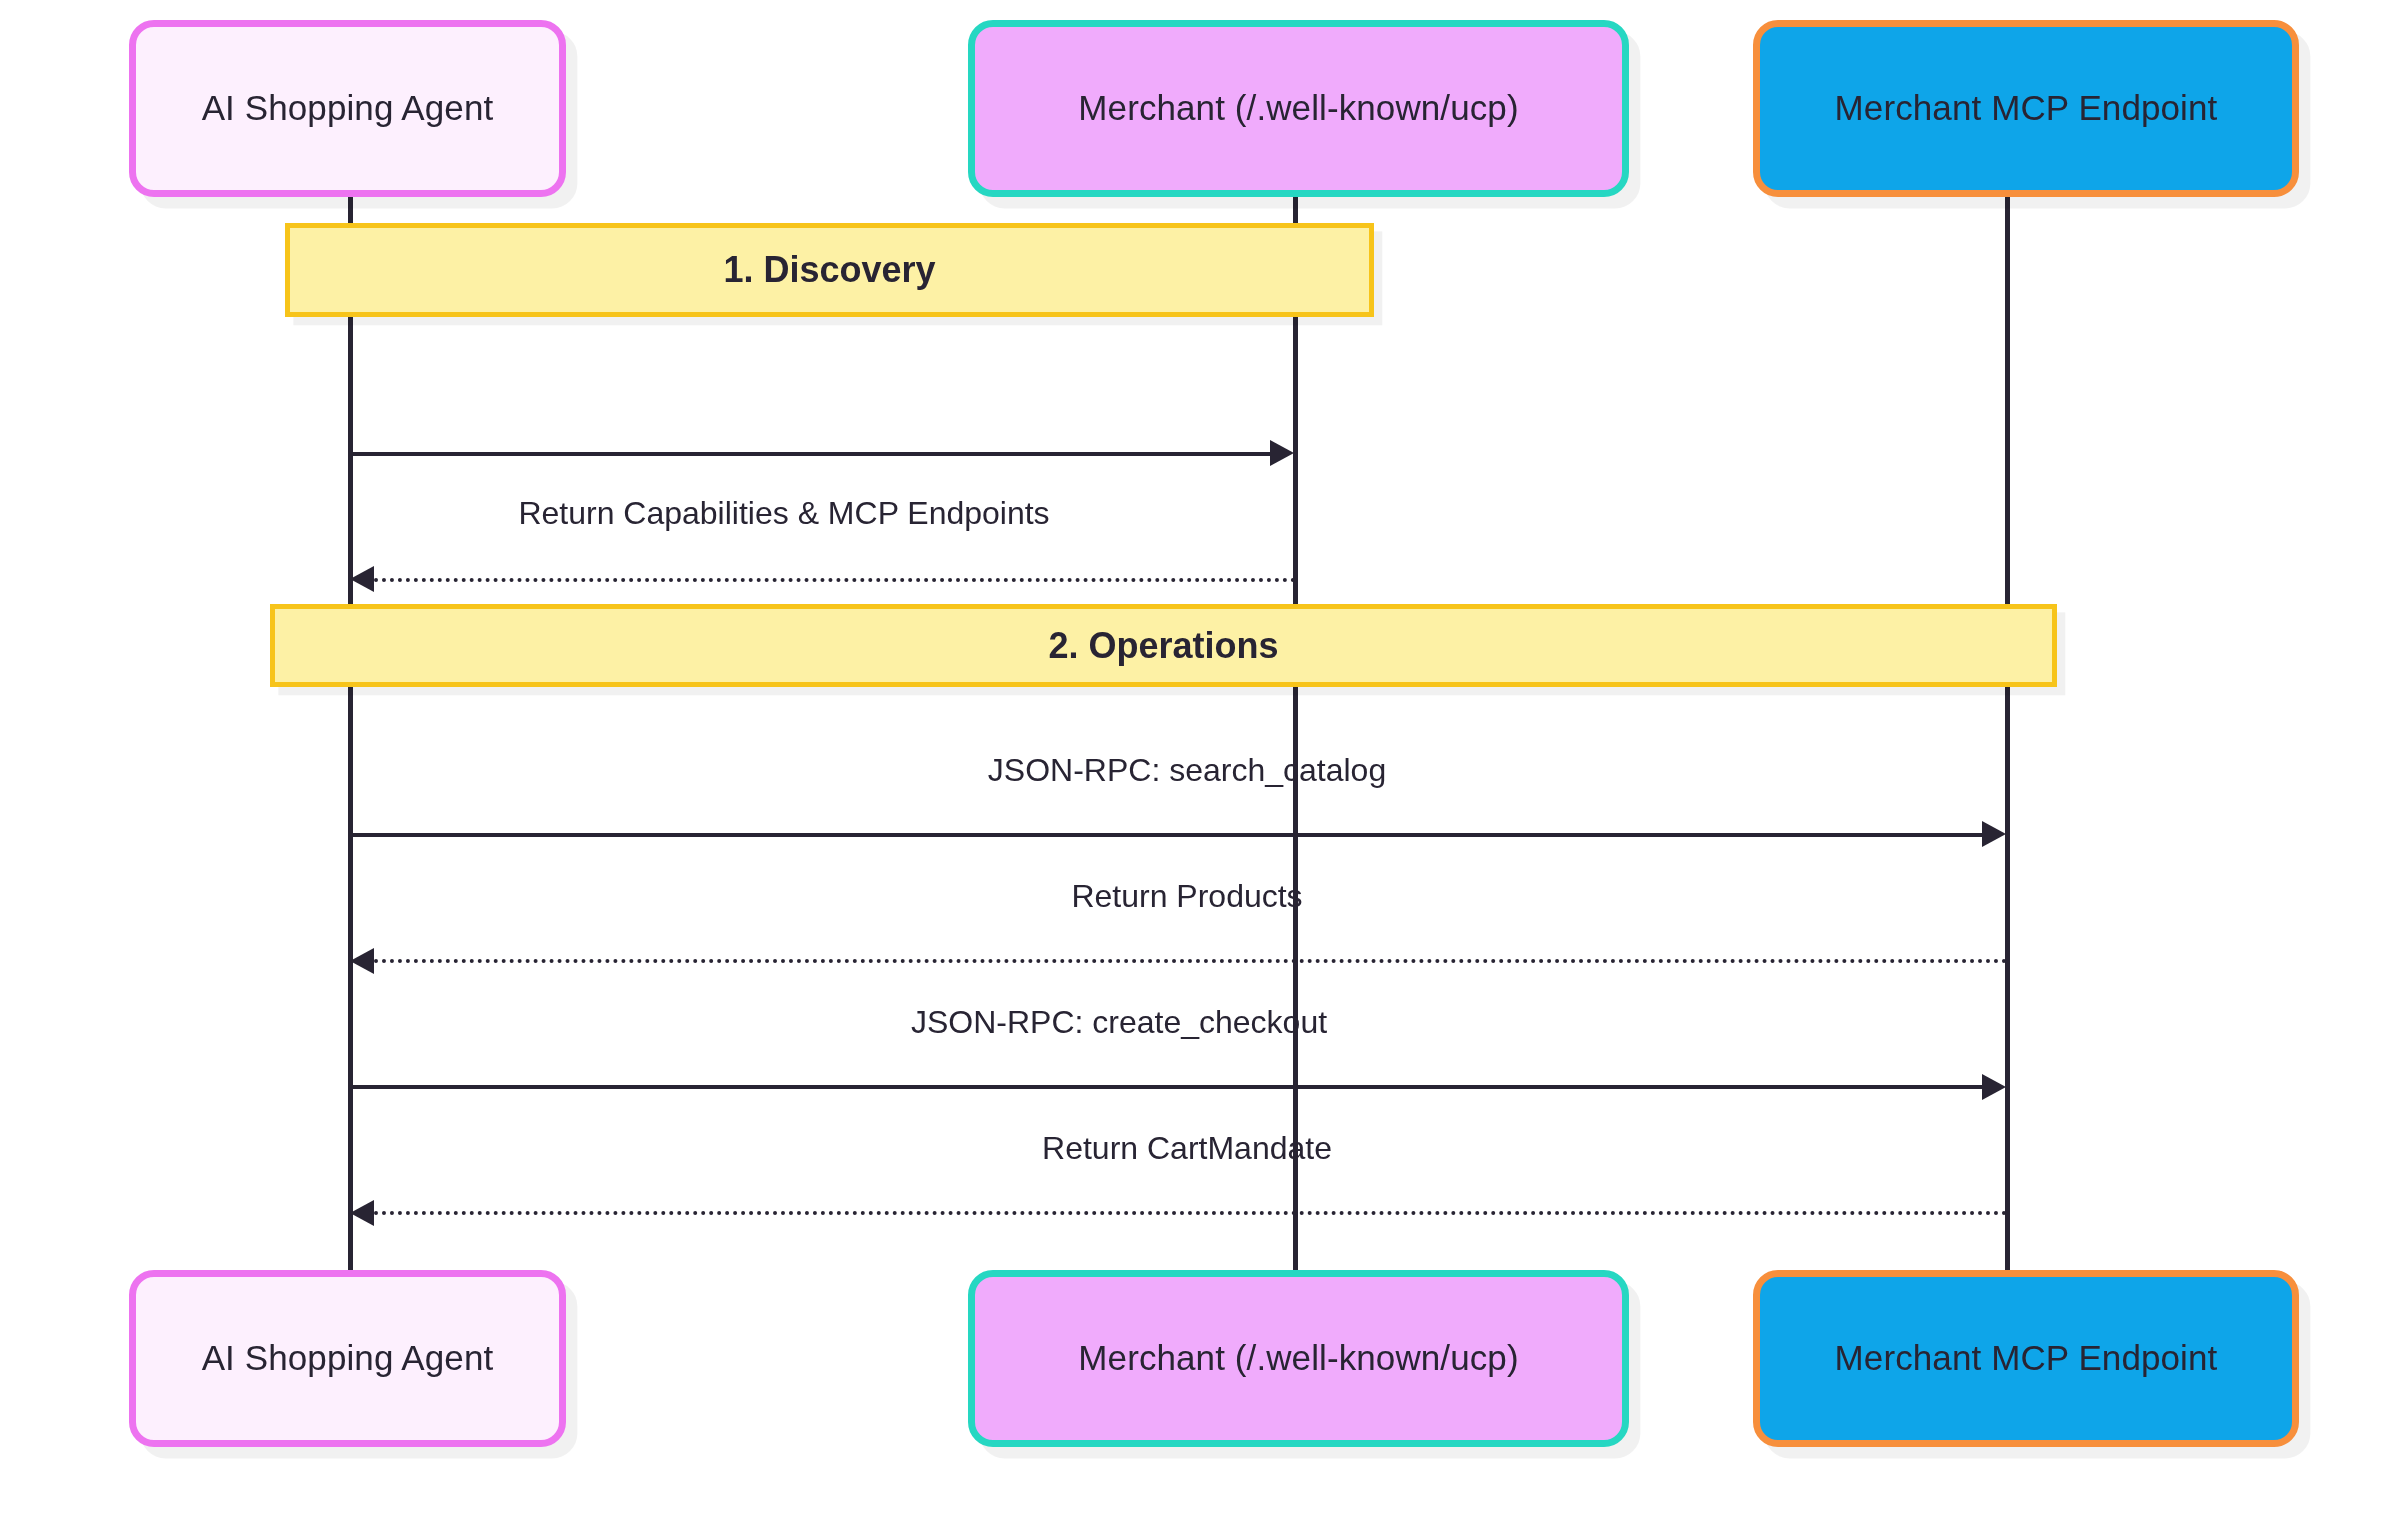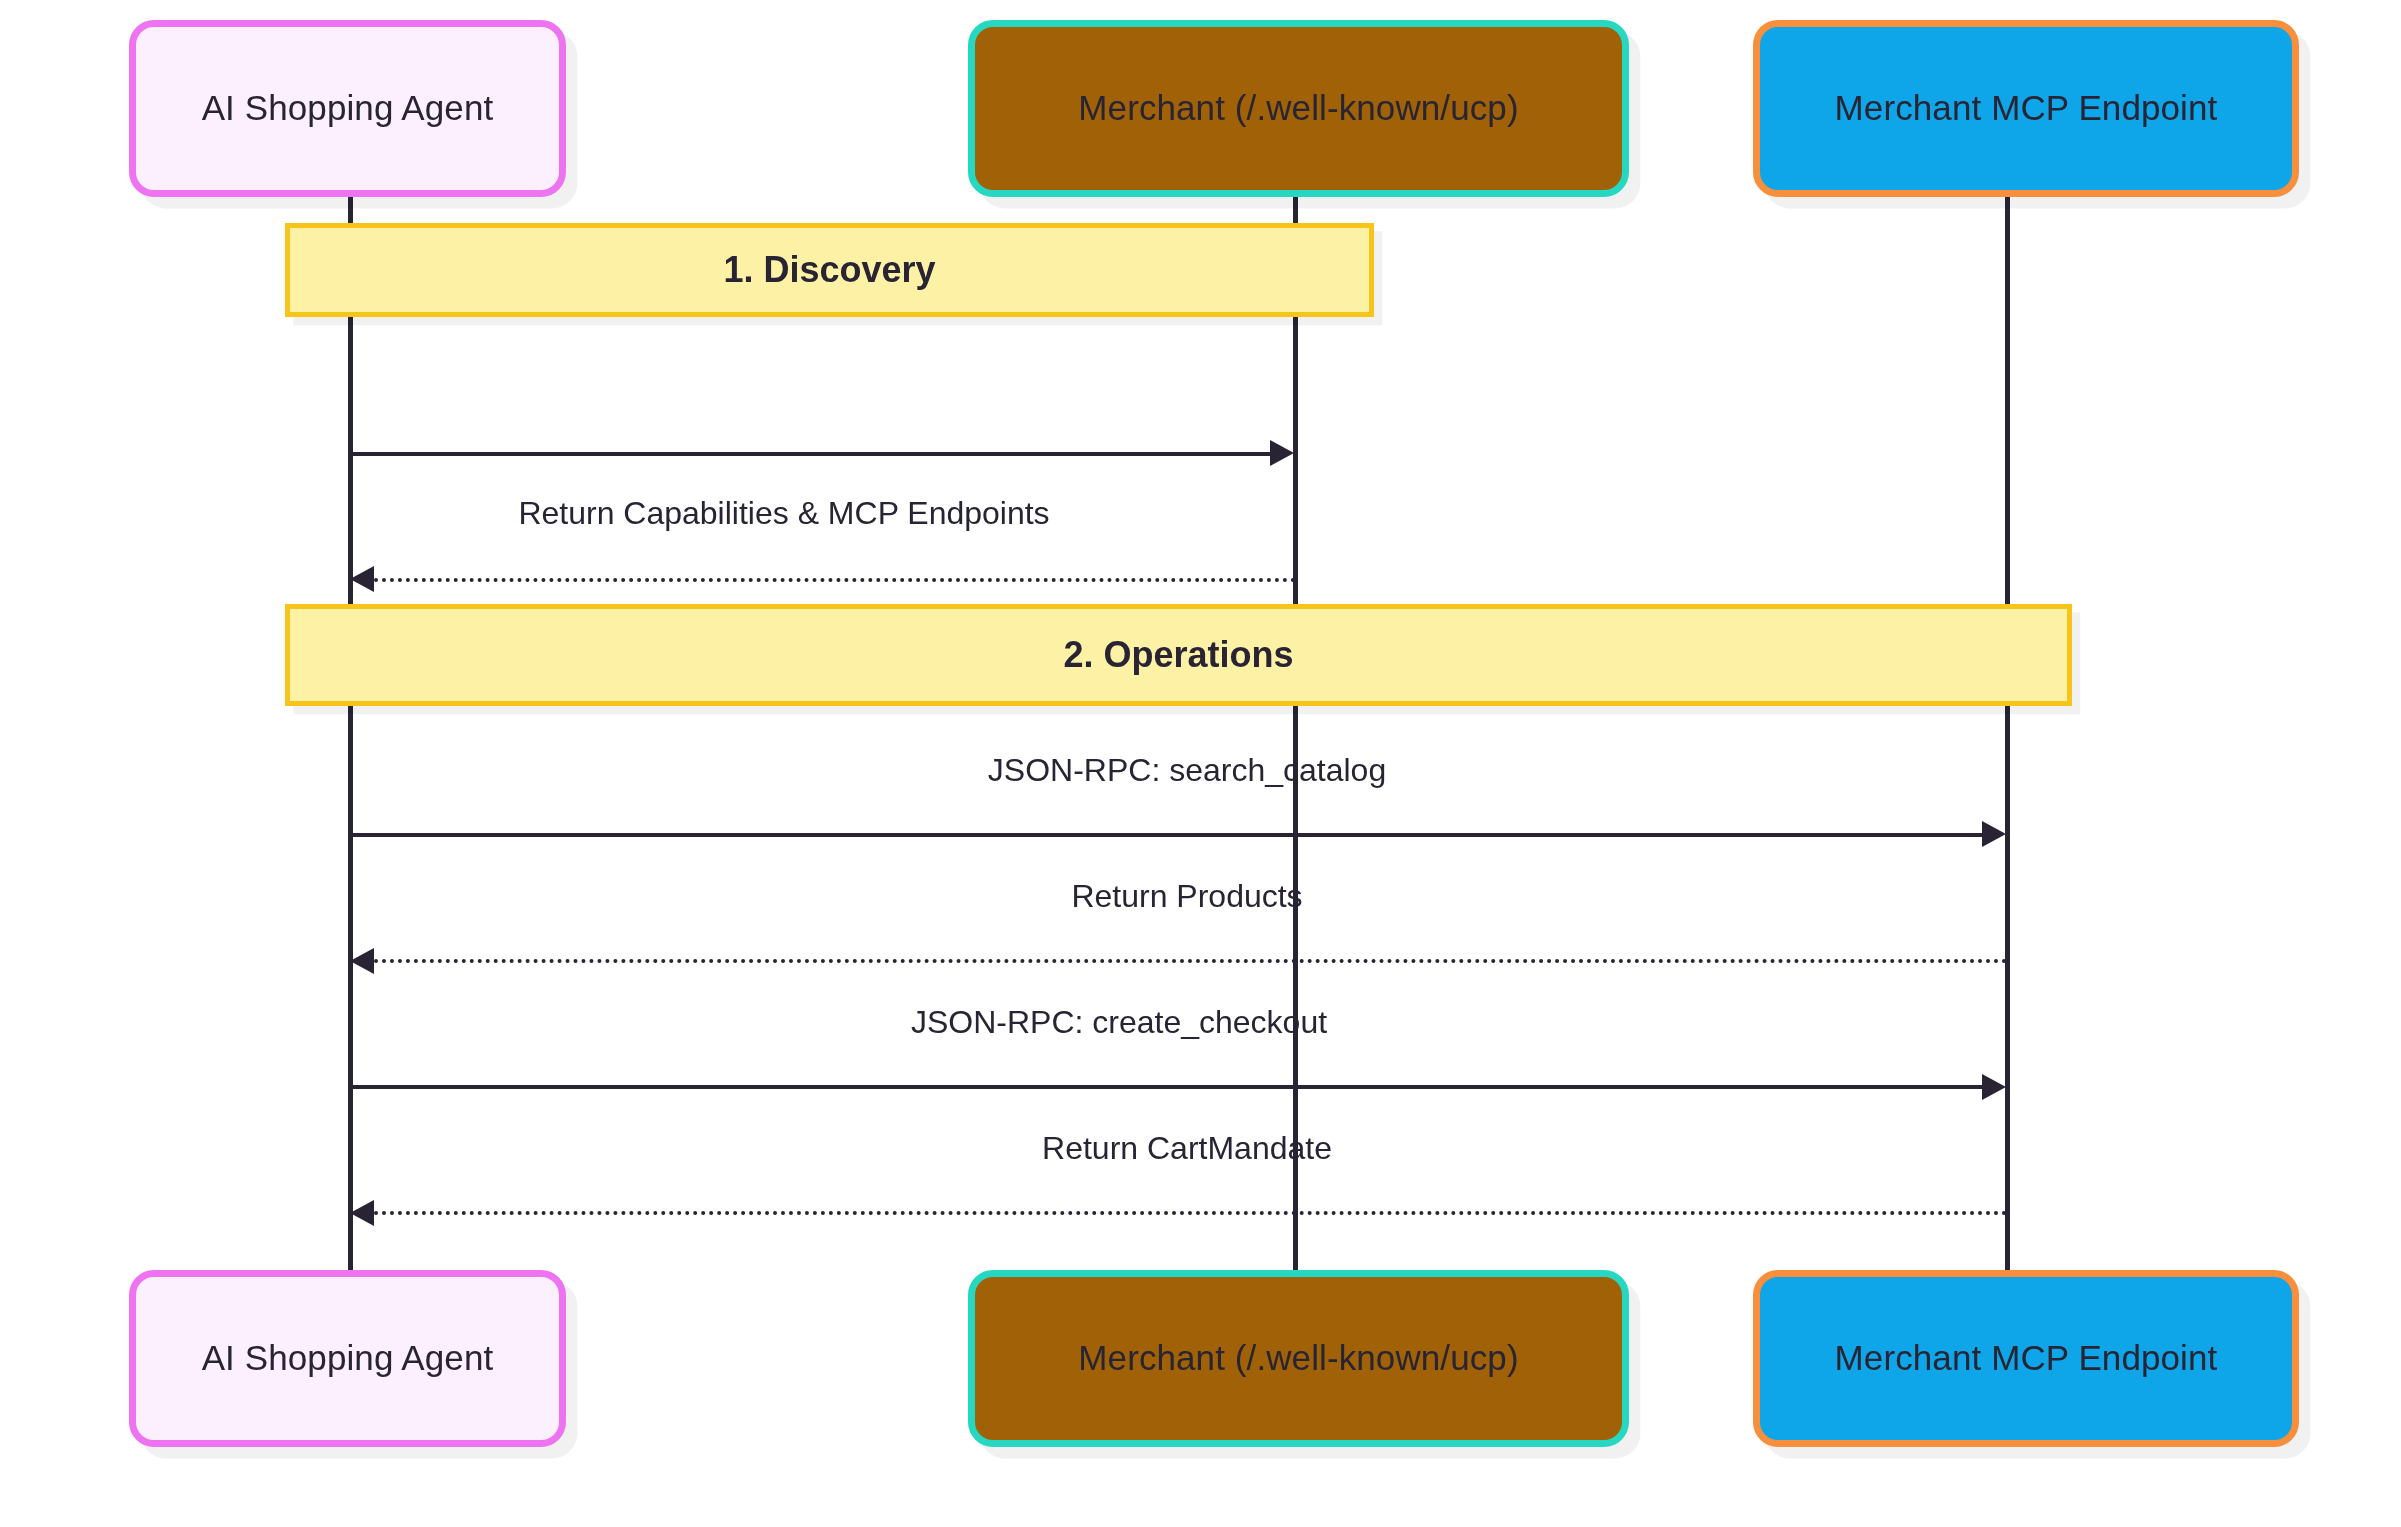--- a/index.html
+++ b/index.html
@@ -45,21 +45,21 @@
   }
   .actor-label {
     font-size: 35px;
     line-height: 1.15;
     color: #282433;
     white-space: nowrap;
     letter-spacing: 0.1px;
   }
 
   .actor-agent   { border-color: #ed73f0; background: #fdf0fe; }
-  .actor-wk      { border-color: #26d7c2; background: #a16207; }
+  .actor-wk      { border-color: #26d7c2; background: #f0abfc; }
   .actor-mcp     { border-color: #f78f3c; background: #0ea5e9; }
 
   
   .band {
     position: absolute;
     box-sizing: border-box;
     background: #fdf1a5;
     border: 5.2px solid #f7c41a;
     display: flex;
     align-items: center;
@@ -136,21 +136,21 @@
     <span class="band-label">1. Discovery</span>
   </div>
 
   <div class="msg-line" style="left:350px; top:452px; width:931px;"></div>
   <div class="arrowhead right" style="left:1270px; top:440px;"></div>
 
   <div class="msg-label" style="left:784px; top:495px;">Return Capabilities &amp; MCP Endpoints</div>
   <div class="msg-line dotted" style="left:374px; top:578px; width:922px;"></div>
   <div class="arrowhead left" style="left:350px; top:566px;"></div>
 
-  <div class="band" style="left:285px; top:604px; width:1787px; height:102px;text-align:right;">
+  <div class="band" style="left:270px; top:604px; width:1787px; height:83px;text-align:right;">
     <span class="band-label">2. Operations</span>
   </div>
 
   <div class="msg-label" style="left:1187px; top:752px;">JSON-RPC: search_catalog</div>
   <div class="msg-line" style="left:350px; top:833px; width:1643px;"></div>
   <div class="arrowhead right" style="left:1982px; top:821px;"></div>
 
   <div class="msg-label" style="left:1187px; top:878px;">Return Products</div>
   <div class="msg-line dotted" style="left:374px; top:959px; width:1634px;"></div>
   <div class="arrowhead left" style="left:350px; top:948px;"></div>

